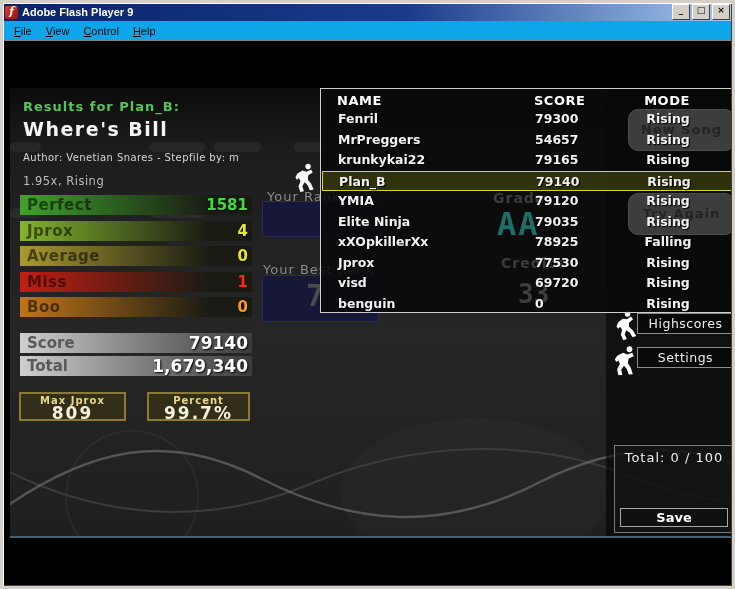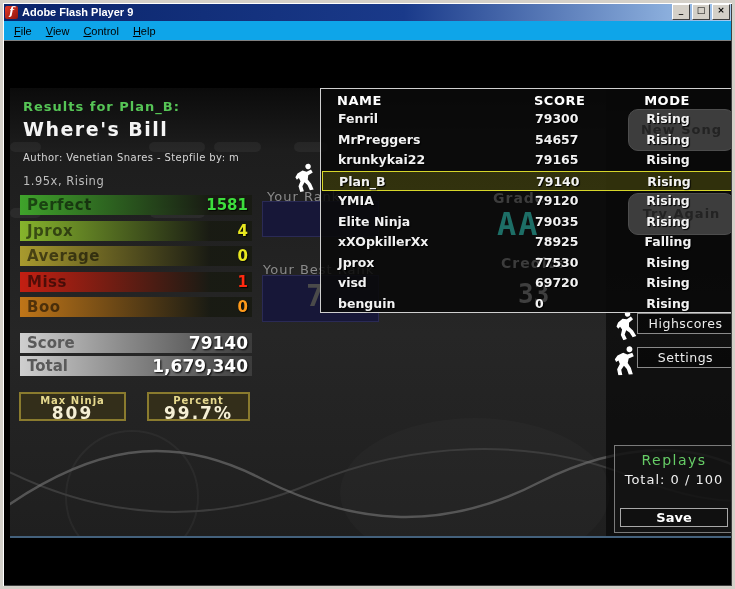--- a/index.html
+++ b/index.html
@@ -148,21 +148,21 @@
       <div class="graybar" style="top:245px;">
         <span class="glabel">Score</span>
         <span class="gvalue">79140</span>
       </div>
       <div class="graybar" style="top:268px;">
         <span class="glabel">Total</span>
         <span class="gvalue">1,679,340</span>
       </div>
 
       <div class="combo-box" style="left:9px;top:304px;width:107px;">
-        <span class="combo-cap">Max Ninja</span>
+        <span class="combo-cap">Max Jprox</span>
         <span class="combo-val">809</span>
       </div>
       <div class="combo-box" style="left:137px;top:304px;width:103px;">
         <span class="combo-cap">Percent</span>
         <span class="combo-val">99.7%</span>
       </div>
 
       <div class="dim-label" style="left:257px;top:101px;">Your Rank</div>
       <div class="navy-box" style="left:252px;top:113px;width:115px;height:34px;"></div>
       <div class="dim-label" style="left:253px;top:174px;">Your Best Rank</div>
@@ -241,21 +241,20 @@
       <svg class="dancer" style="left:600px;top:222px;width:30px;height:30px;transform:rotate(-8deg);" viewBox="0 0 24 24">
         <path d="M15.8 1.4c1.2.3 1.9 1.5 1.6 2.7-.3 1.2-1.5 1.9-2.7 1.6-1.2-.3-1.9-1.5-1.6-2.7.3-1.2 1.5-1.9 2.7-1.6zM6.8 9.2l4-2.5 3.3 1 3.5-1.7 1.4 2.4-3.6 2.2-.4 3.3 2.7 3.4 2 4.7-3 .5-1.9-4.1-2.4-2.2-1.7 3.2 1.2 3.9-2.9.6-1.4-4.5 1.6-4.1-1.3-2.5-1.6 1.4-1.2-2z" fill="#fff"></path>
       </svg>
       <div class="side-btn" style="top:225px;">Highscores</div>
       <svg class="dancer" style="left:598px;top:256px;width:32px;height:32px;transform:rotate(6deg);" viewBox="0 0 24 24">
         <path d="M15.8 1.4c1.2.3 1.9 1.5 1.6 2.7-.3 1.2-1.5 1.9-2.7 1.6-1.2-.3-1.9-1.5-1.6-2.7.3-1.2 1.5-1.9 2.7-1.6zM6.8 9.2l4-2.5 3.3 1 3.5-1.7 1.4 2.4-3.6 2.2-.4 3.3 2.7 3.4 2 4.7-3 .5-1.9-4.1-2.4-2.2-1.7 3.2 1.2 3.9-2.9.6-1.4-4.5 1.6-4.1-1.3-2.5-1.6 1.4-1.2-2z" fill="#fff"></path>
       </svg>
       <div class="side-btn" style="top:259px;">Settings</div>
 
       <div id="replays-panel">
-        <div id="replays-title">Replays</div>
         <div id="replays-total">Total: 0 / 100</div>
         <div id="save-button">Save</div>
       </div>
     </div>
 
     <div id="blue-line"></div>
   </div>
 </div>
 
 </body></html>

